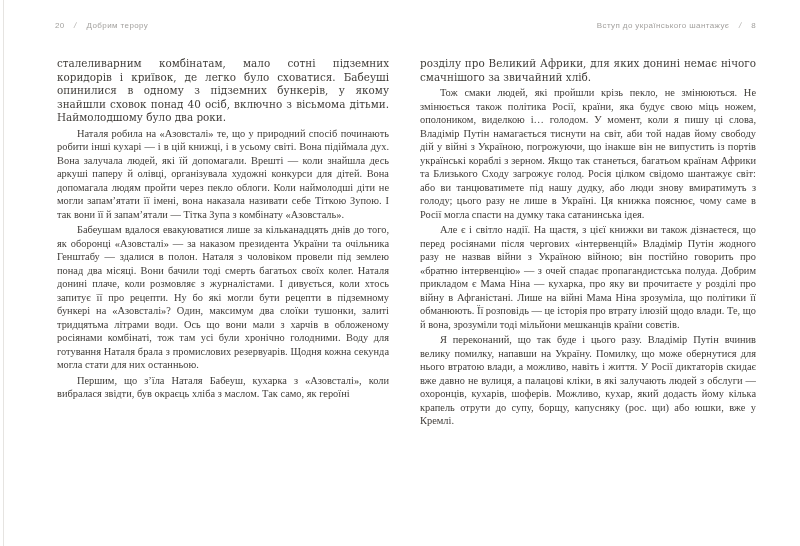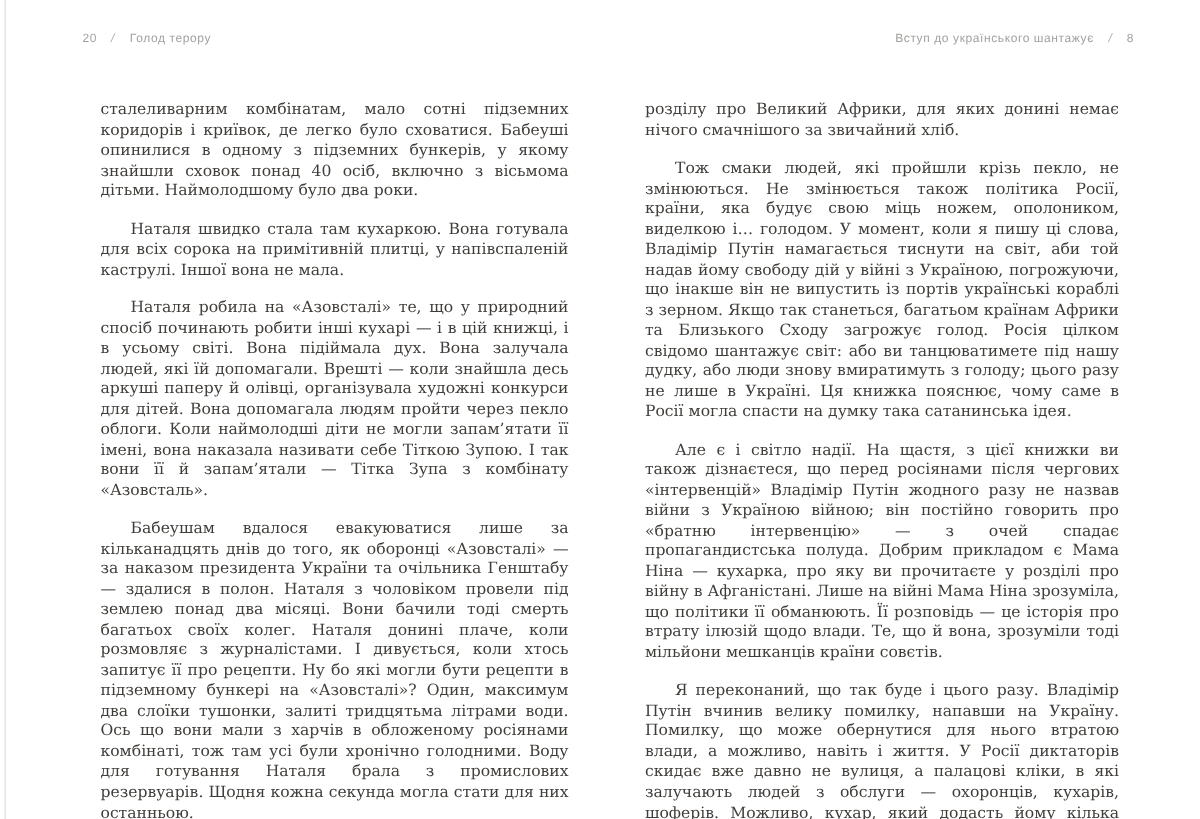--- a/index.html
+++ b/index.html
@@ -59,42 +59,42 @@
     line-height: 13.52px;
     color: #403d39;
     text-align: justify;
     hyphens: auto;
     -webkit-hyphens: auto;
   }
   .page.left  .page-body { left: 55px; width: 336px; }
   .page.right .page-body { left: 18px; width: 340px; }
 
   .page-body p {
-    margin: 12px;
+    margin: 2px;
     padding: 0;
   }
   .page-body p.indent {
     text-indent: 20px;
+    font-family: Liberation Serif, serif;
   }
 </style>
 </head>
 <body>
 
 <div class="spread">
   <div class="page-edge"></div>
 
   <section class="page left">
     <header class="running-head">
       <span>20</span>
       <span class="sep">/</span>
-      <span>Голод терору</span>
+      <span>Добрим терору</span>
     </header>
     <div class="page-body">
         <p>сталеливарним комбінатам, мало сотні підземних коридорів і криївок, де легко було сховатися. Бабеуші опинилися в одному з підземних бункерів, у якому знайшли сховок понад 40 осіб, включно з вісьмома дітьми. Наймолодшому було два роки.</p>
-        <p class="indent">Наталя швидко стала там кухаркою. Вона готувала для всіх сорока на примітивній плитці, у напівспаленій каструлі. Іншої вона не мала.</p>
         <p class="indent">Наталя робила на «Азовсталі» те, що у природний спосіб починають робити інші кухарі — і в цій книжці, і в усьому світі. Вона підіймала дух. Вона залучала людей, які їй допомагали. Врешті — коли знайшла десь аркуші паперу й олівці, організувала художні конкурси для дітей. Вона допомагала людям пройти через пекло облоги. Коли наймолодші діти не могли запам’ятати її імені, вона наказала називати себе Тіткою Зупою. І так вони її й запам’ятали — Тітка Зупа з комбінату «Азовсталь».</p>
         <p class="indent">Бабеушам вдалося евакуюватися лише за кільканадцять днів до того, як оборонці «Азовсталі» — за наказом президента України та очільника Генштабу — здалися в полон. Наталя з чоловіком провели під землею понад два місяці. Вони бачили тоді смерть багатьох своїх колег. Наталя донині плаче, коли розмовляє з журналістами. І дивується, коли хтось запитує її про рецепти. Ну бо які могли бути рецепти в підземному бункері на «Азовсталі»? Один, максимум два слоїки тушонки, залиті тридцятьма літрами води. Ось що вони мали з харчів в обложеному росіянами комбінаті, тож там усі були хронічно голодними. Воду для готування Наталя брала з промислових резервуарів. Щодня кожна секунда могла стати для них останньою.</p>
         <p class="indent">Першим, що з’їла Наталя Бабеуш, кухарка з «Азовсталі», коли вибралася звідти, був окраєць хліба з маслом. Так само, як героїні</p>
       </div>
   </section>
 
   <section class="page right">
     <header class="running-head">
       <span>Вступ до українського шантажує</span>
       <span class="sep">/</span>

